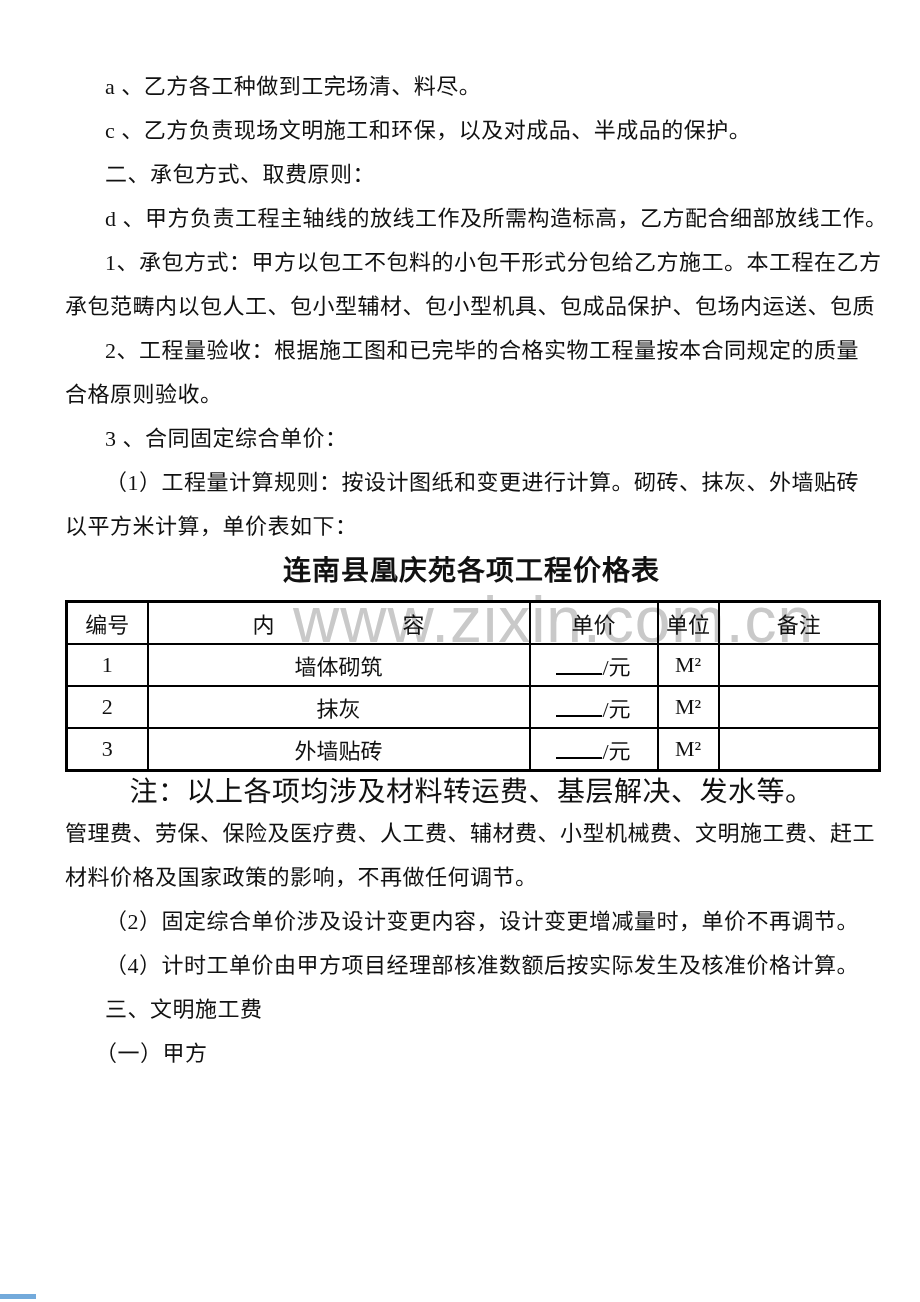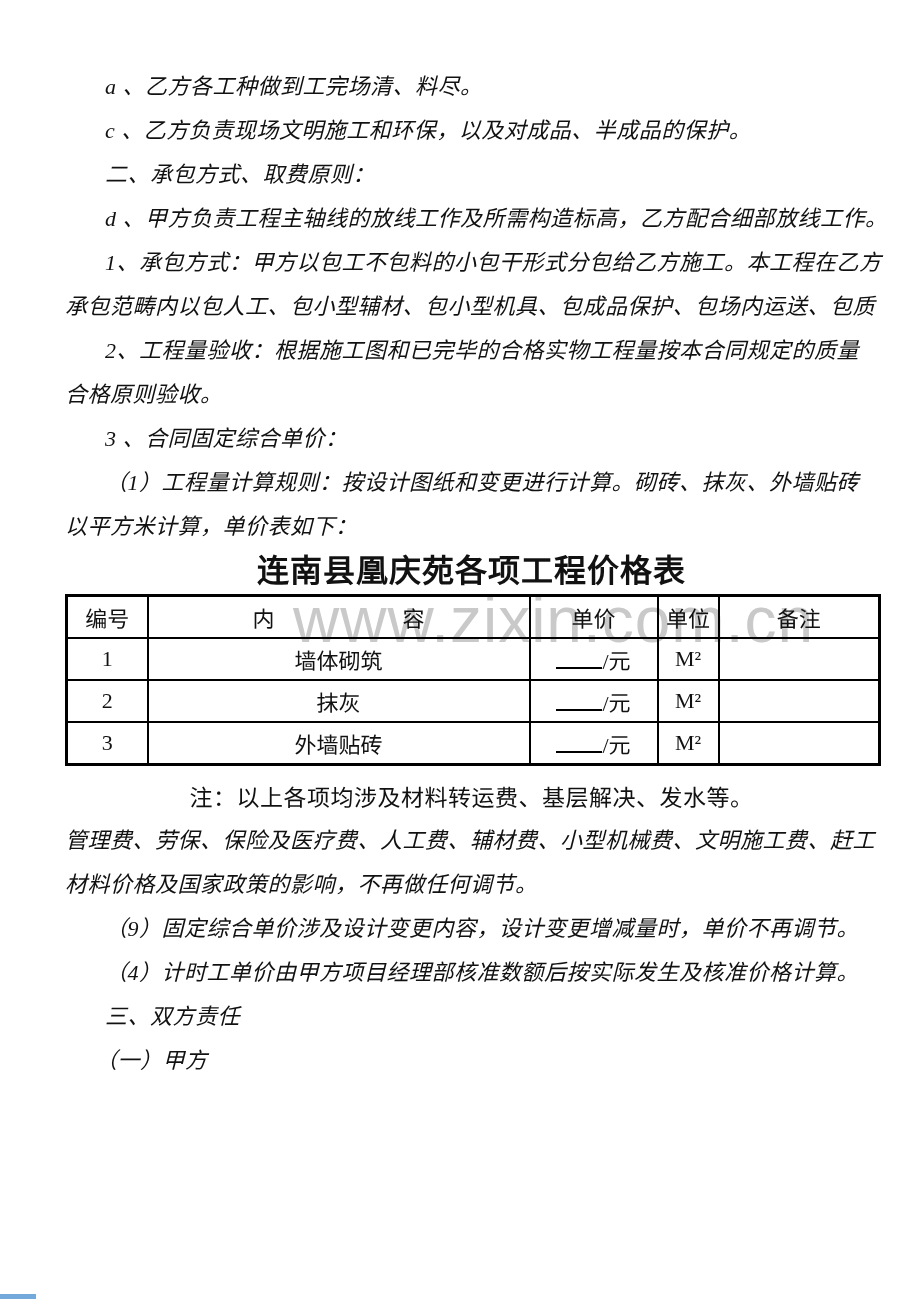--- a/index.html
+++ b/index.html
@@ -24,36 +24,35 @@
   }
   .content{
     position:relative;z-index:1;
     padding:65px 42px 0 65px;
   }
   .line{
     font-size:22px;
     line-height:44px;
     white-space:nowrap;
     letter-spacing:0.5px;
-    font-style:italic;
   }
   .ind{padding-left:40px;}
   .ind1{padding-left:30px;}
   .table-title{
-    font-size:32px;
+    font-size:28px;
     font-weight:bold;
     line-height:44px;
     text-align:center;
     letter-spacing:1px;
   }
   table.price{
     width:813px;
     border-collapse:collapse;
     table-layout:fixed;
-    margin-top:1px;
+    margin-top:7px;
   }
   table.price th, table.price td{
     border:2px solid #000;
     height:40px;
     padding:0;
     font-size:22px;
     font-weight:normal;
     text-align:center;
     vertical-align:middle;
   }
@@ -76,25 +75,24 @@
     border-bottom:2px solid #000;
     color:transparent;
     overflow:hidden;
     vertical-align:baseline;
     line-height:20px;
     height:22px;
     text-align:center;
   }
   .unit-cell{font-size:19px;}
   .note{
-    font-size:23px;
+    font-size:28px;
     line-height:40px;
     text-align:center;
     letter-spacing:0.5px;
-    margin-top:13px;
   }
   .corner-dash{
     position:absolute;
     left:0;top:1294px;
     width:36px;height:5px;
     background:#5b9bd5;
     opacity:0.85;
   }
 </style>
 </head>
@@ -162,22 +160,22 @@
         <td class="unit-cell">M²</td>
         <td></td>
       </tr>
     </tbody>
       </table>
 
     <div class="note">注：以上各项均涉及材料转运费、基层解决、发水等。</div>
 
     <div class="line">管理费、劳保、保险及医疗费、人工费、辅材费、小型机械费、文明施工费、赶工</div>
     <div class="line">材料价格及国家政策的影响，不再做任何调节。</div>
-    <div class="line ind">（9）固定综合单价涉及设计变更内容，设计变更增减量时，单价不再调节。</div>
+    <div class="line ind">（2）固定综合单价涉及设计变更内容，设计变更增减量时，单价不再调节。</div>
     <div class="line ind">（4）计时工单价由甲方项目经理部核准数额后按实际发生及核准价格计算。</div>
-    <div class="line ind">三、双方责任</div>
+    <div class="line ind">三、文明施工费</div>
     <div class="line ind1">（一）甲方</div>
 
   </div>
 
   <div class="corner-dash"></div>
 
 </div>
 
 </body></html>

